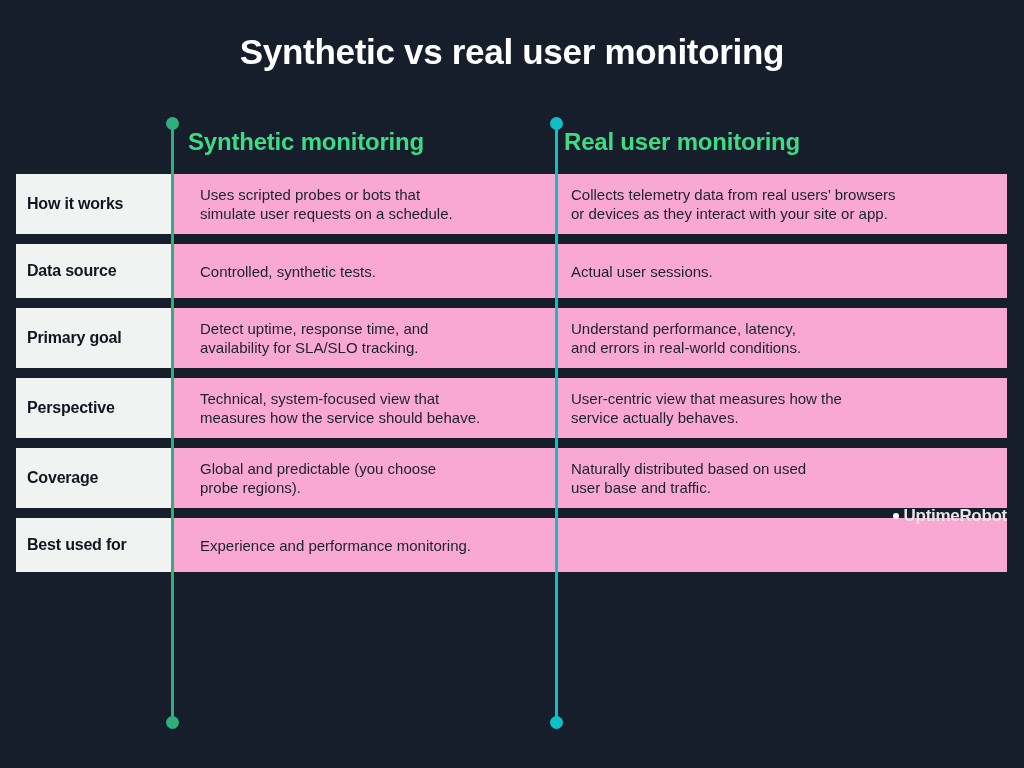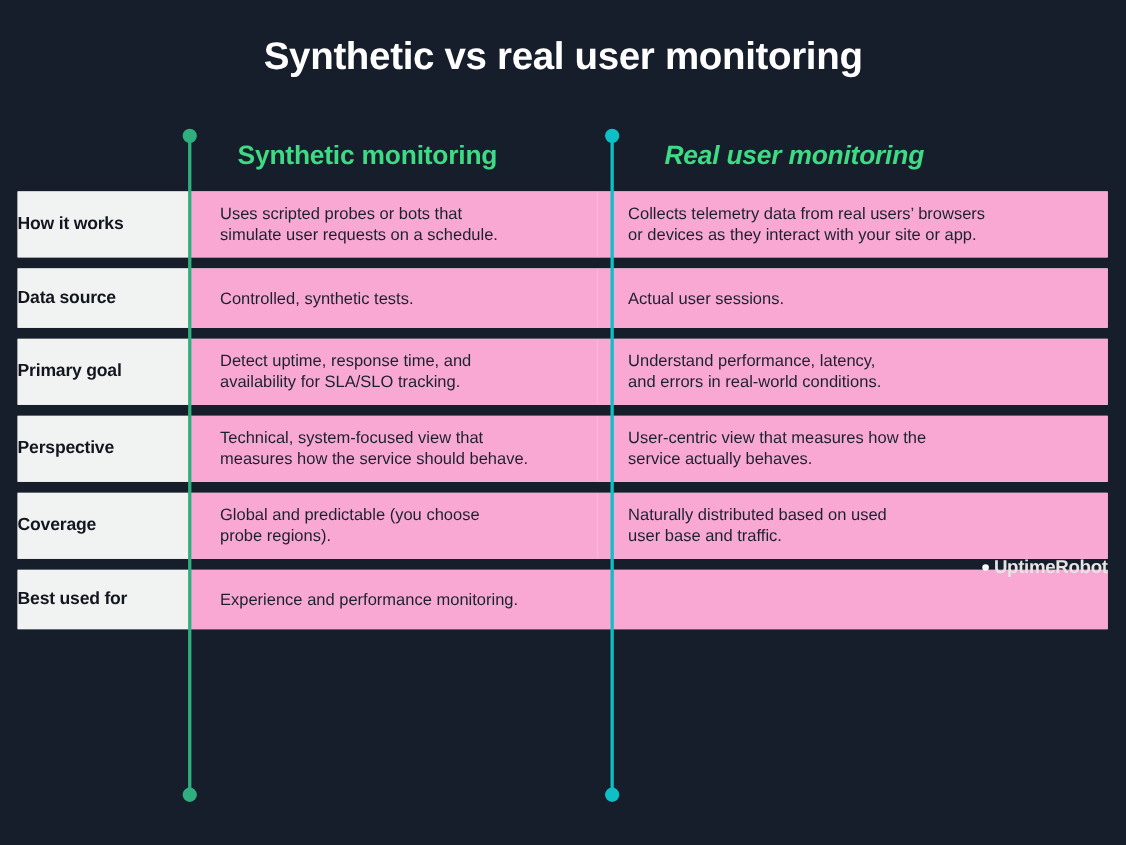--- a/index.html
+++ b/index.html
@@ -60,22 +60,22 @@
 
   
   .col-header {
     position: absolute;
     top: 128px;
     color: #3ddc84;
     font-size: 24px;
     font-weight: bold;
     letter-spacing: -0.2px;
   }
-  .col-header-synthetic { left: 216px; }
-  .col-header-rum       { left: 604px; font-style: italic; }
+  .col-header-synthetic { left: 188px; }
+  .col-header-rum       { left: 564px; }
 
   
   .rows {
     position: absolute;
     left: 16px;
     top: 174px;
     width: 991px;
   }
 
   .row {
@@ -87,20 +87,21 @@
   }
 
   .row-tall  { height: 60px; }
   .row-short { height: 54px; }
 
   .cell-label {
     width: 156px;
     flex: 0 0 156px;
     display: flex;
     align-items: center;
+    padding-left: 11px;
     padding-right: 8px;
     color: #12161f;
     font-size: 16px;
     font-weight: bold;
     letter-spacing: -0.2px;
     background: #f1f2f2;
   }
 
   .cell-body {
     display: flex;

